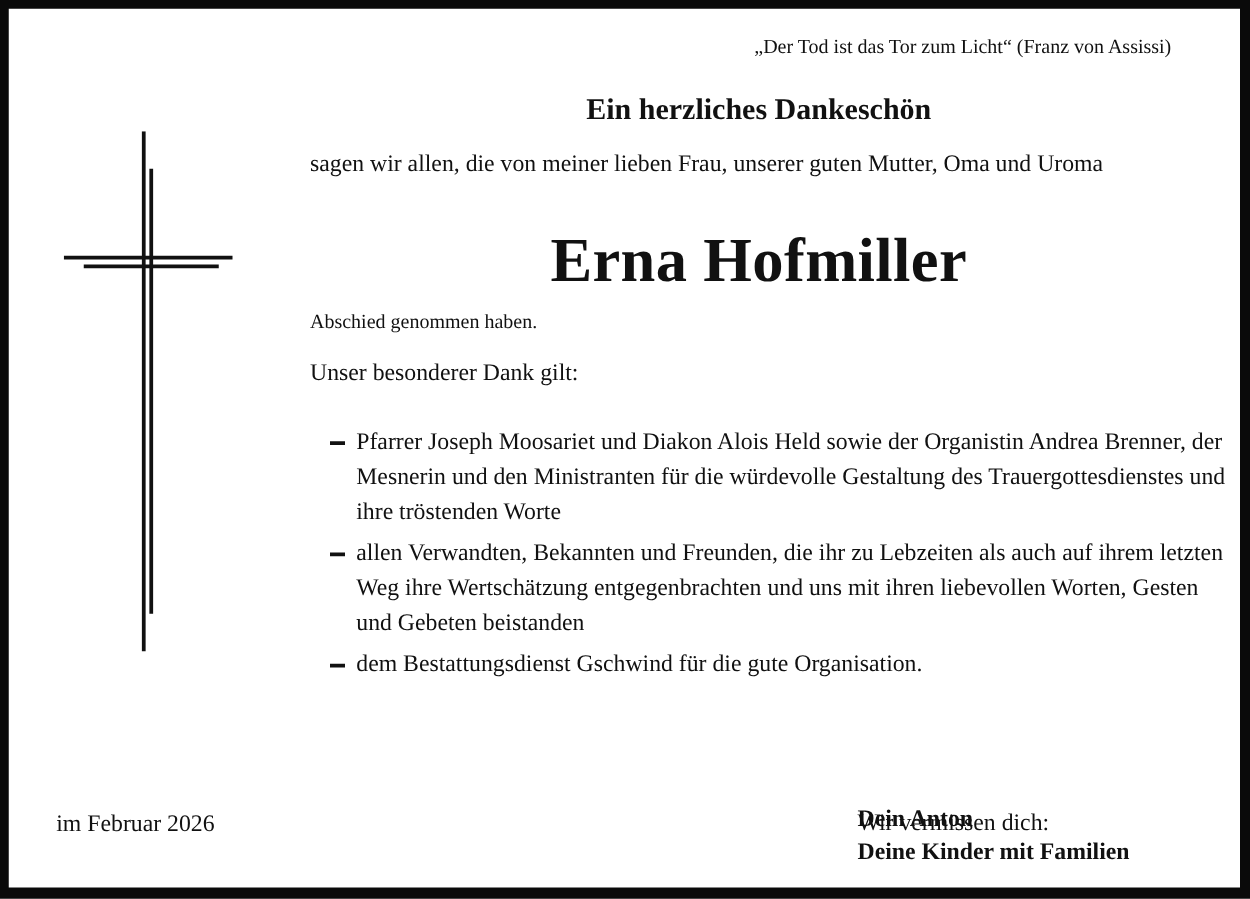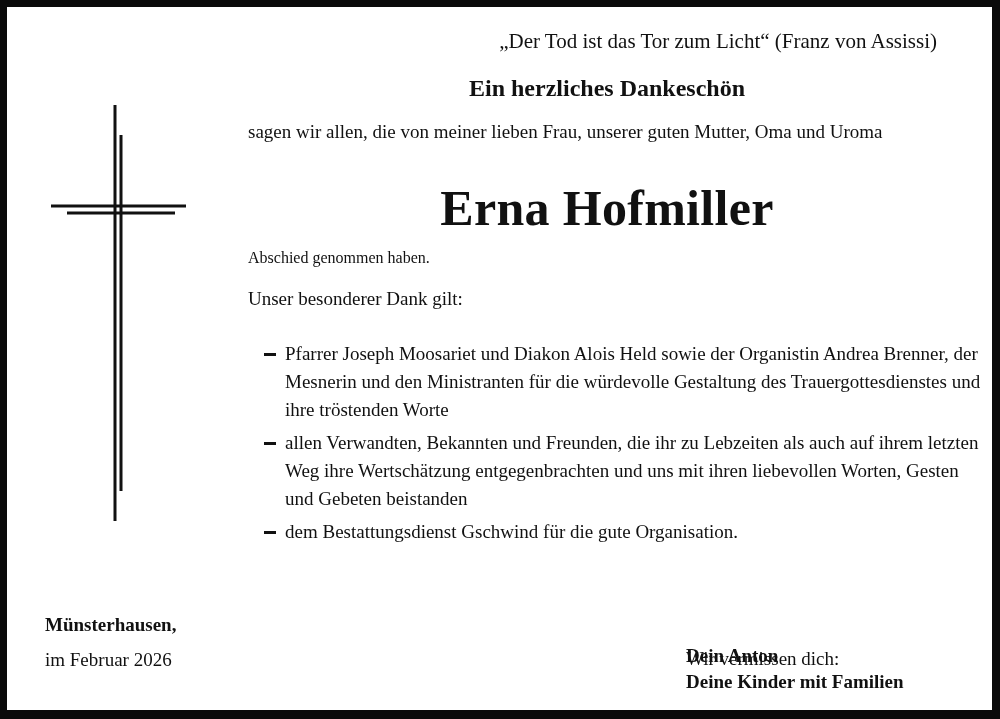--- a/index.html
+++ b/index.html
@@ -11,21 +11,21 @@
     font-family: "Liberation Serif", "DejaVu Serif", serif;
     color: #111;
   }
   .card {
     position: absolute;
     left: 7px; top: 7px;
     width: 985px; height: 703px;
     background: #ffffff;
   }
   .abs { position: absolute; white-space: nowrap; }
-  .quote { top: 22px; right: 55px; font-size: 21px; }
+  .quote { top: 22px; right: 55px; font-size: 16px; }
   .thanks-title { top: 68px; left: 250px; width: 700px; text-align: center; font-weight: bold; font-size: 24px; }
   .intro { top: 111px; left: 241px; font-size: 19px; line-height: 28px; white-space: normal; width: 710px; }
   .name { top: 172px; left: 250px; width: 700px; text-align: center; font-weight: bold; font-size: 50px; letter-spacing: 0.3px; }
   .farewell { top: 242px; left: 241px; font-size: 16px; }
   .special { top: 281px; left: 241px; font-size: 19px; font-weight: normal; }
   .list { position: absolute; top: 317px; left: 241px; width: 720px; margin: 16px; padding: 0; list-style: none; }
   .list li { position: relative; padding-left: 21px; font-size: 19px; line-height: 28px; margin-bottom: 5px; }
   .dash {
     position: absolute; left: 0; top: 13px;
     width: 12px; height: 3px; background: #111;
@@ -64,18 +64,17 @@
     <li>
       <span class="dash"></span>
       <span>allen Verwandten, Bekannten und Freunden, die ihr zu Lebzeiten als auch auf ihrem letzten Weg ihre Wertschätzung entgegenbrachten und uns mit ihren liebevollen Worten, Gesten und Gebeten beistanden</span>
     </li>
     <li>
       <span class="dash"></span>
       <span>dem Bestattungsdienst Gschwind für die gute Organisation.</span>
     </li>
   </ul>
 
-  <div class="abs place">Münsterhausen,</div>
   <div class="abs date">im Februar 2026</div>
   <div class="abs miss">Wir vermissen dich:</div>
   <div class="abs sig1">Dein Anton</div>
   <div class="abs sig2">Deine Kinder mit Familien</div>
 </div>
 
 </body></html>

